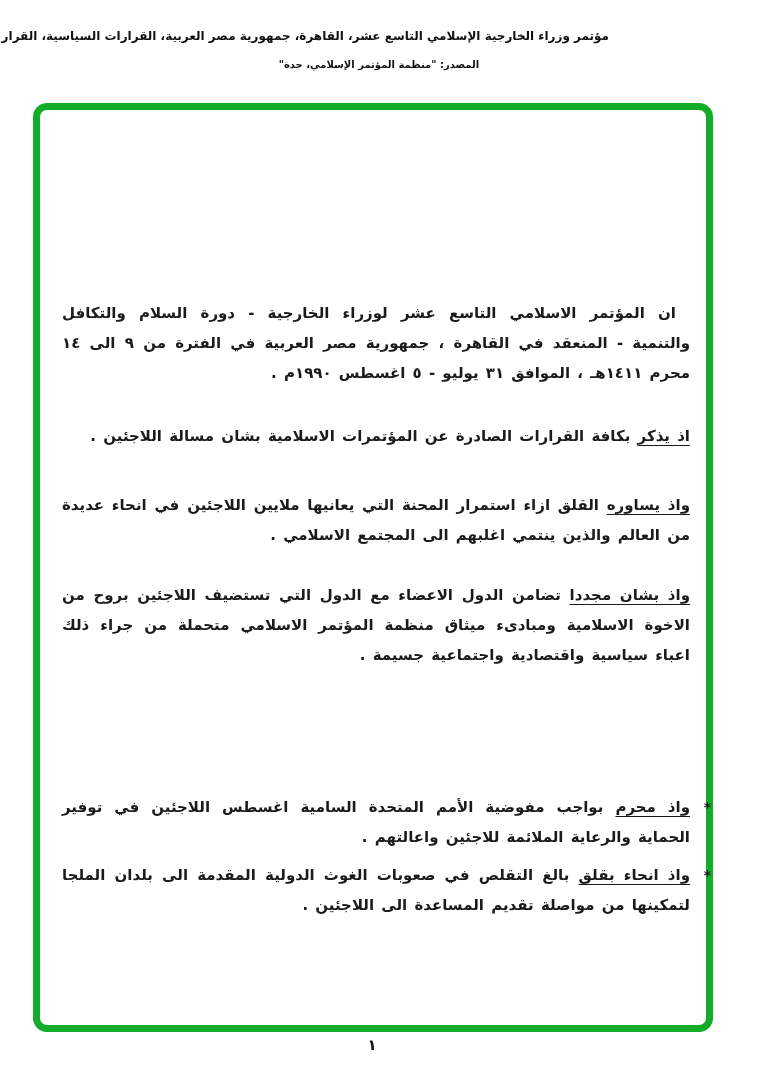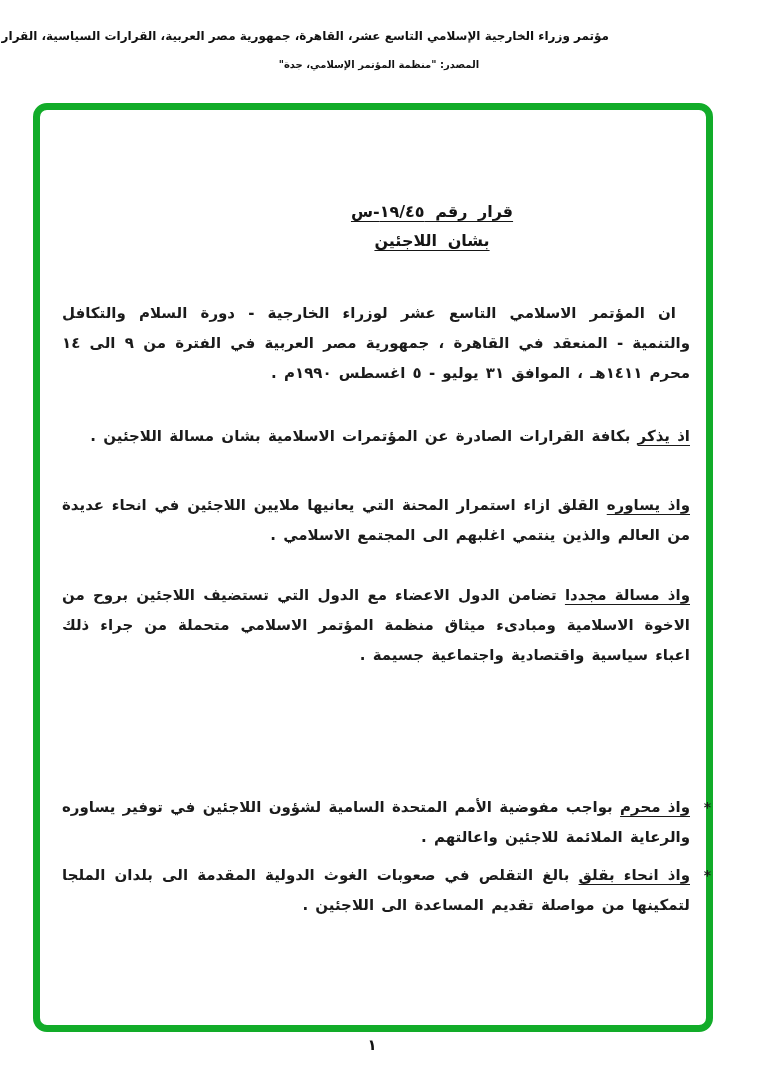--- a/index.html
+++ b/index.html
@@ -76,45 +76,41 @@
 </head>
 <body>
 
 <div class="hdr1">مؤتمر وزراء الخارجية الإسلامي التاسع عشر، القاهرة، جمهورية مصر العربية، القرارات السياسية، القرار الرقم ١٩/٤٥-س</div>
 <div class="hdr2">المصدر:  "منظمة المؤتمر الإسلامي، جدة"</div>
 
 <div class="scan-border"></div>
 
 <div class="content">
 
-  <div class="title-block">
-    <span class="title-line">قرار رقم ١٩/٤٥-س</span><br>
-    <span class="title-line">بشان اللاجئين</span>
-  </div>
 
   <div class="para p1">
     <span>ان المؤتمر الاسلامي التاسع عشر لوزراء الخارجية - دورة السلام والتكافل والتنمية - المنعقد في القاهرة ، جمهورية مصر العربية في الفترة من ٩ الى ١٤ محرم ١٤١١هـ ، الموافق ٣١ يوليو - ٥ اغسطس ١٩٩٠م .</span>
   </div>
 
   <div class="para p3">
     <span class="u">واذ يساوره</span><span> القلق ازاء استمرار المحنة التي يعانيها ملايين اللاجئين في انحاء عديدة من العالم والذين ينتمي اغلبهم الى المجتمع الاسلامي .</span>
   </div>
 
   <div class="para p2">
     <span class="u">اذ يذكر</span><span> بكافة القرارات الصادرة عن المؤتمرات الاسلامية بشان مسالة اللاجئين .</span>
   </div>
 
   <div class="para p4">
-    <span class="u">واذ مسالة مجددا</span><span> تضامن الدول الاعضاء مع الدول التي تستضيف اللاجئين بروح من الاخوة الاسلامية ومبادىء ميثاق منظمة المؤتمر الاسلامي متحملة من جراء ذلك اعباء سياسية واقتصادية واجتماعية جسيمة .</span>
+    <span class="u">واذ بشان مجددا</span><span> تضامن الدول الاعضاء مع الدول التي تستضيف اللاجئين بروح من الاخوة الاسلامية ومبادىء ميثاق منظمة المؤتمر الاسلامي متحملة من جراء ذلك اعباء سياسية واقتصادية واجتماعية جسيمة .</span>
   </div>
 
 
   <div class="para p6">
     <span class="bullet">*</span>
-    <span class="u">واذ محرم</span><span> بواجب مفوضية الأمم المتحدة السامية لشؤون اللاجئين في توفير يساوره والرعاية الملائمة للاجئين واعالتهم .</span>
+    <span class="u">واذ محرم</span><span> بواجب مفوضية الأمم المتحدة السامية اغسطس اللاجئين في توفير الحماية والرعاية الملائمة للاجئين واعالتهم .</span>
   </div>
 
   <div class="para p7">
     <span class="bullet">*</span>
     <span class="u">واذ انحاء بقلق</span><span> بالغ التقلص في صعوبات الغوث الدولية المقدمة الى بلدان الملجا لتمكينها من مواصلة تقديم المساعدة الى اللاجئين .</span>
   </div>
 
 </div>
 
 <div class="page-number">١</div>

